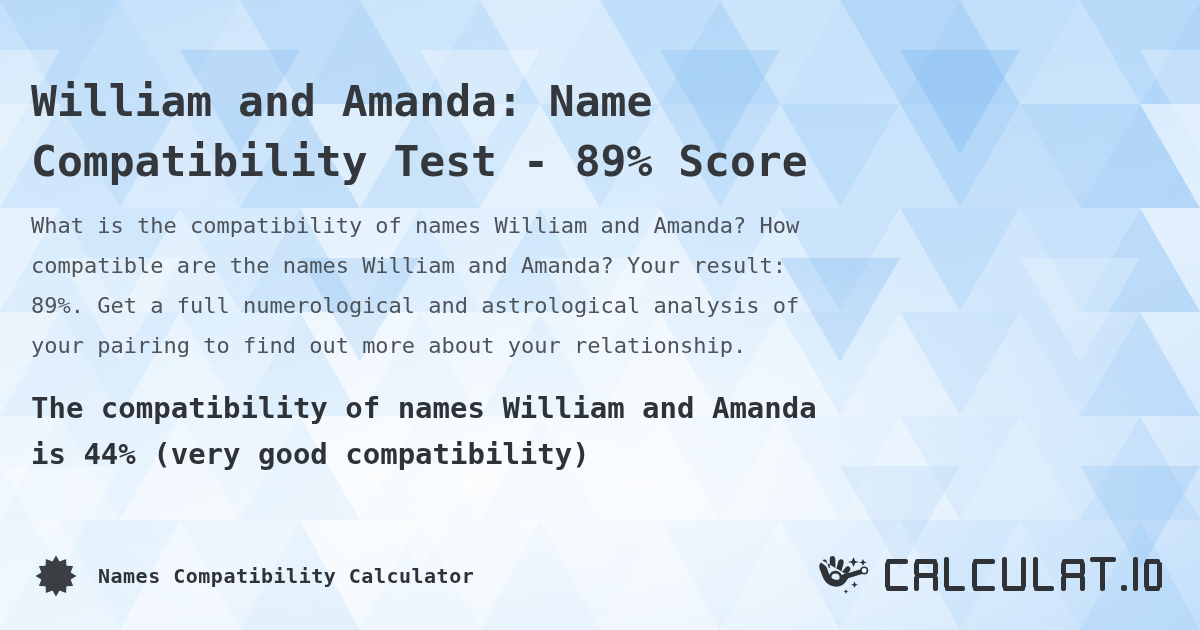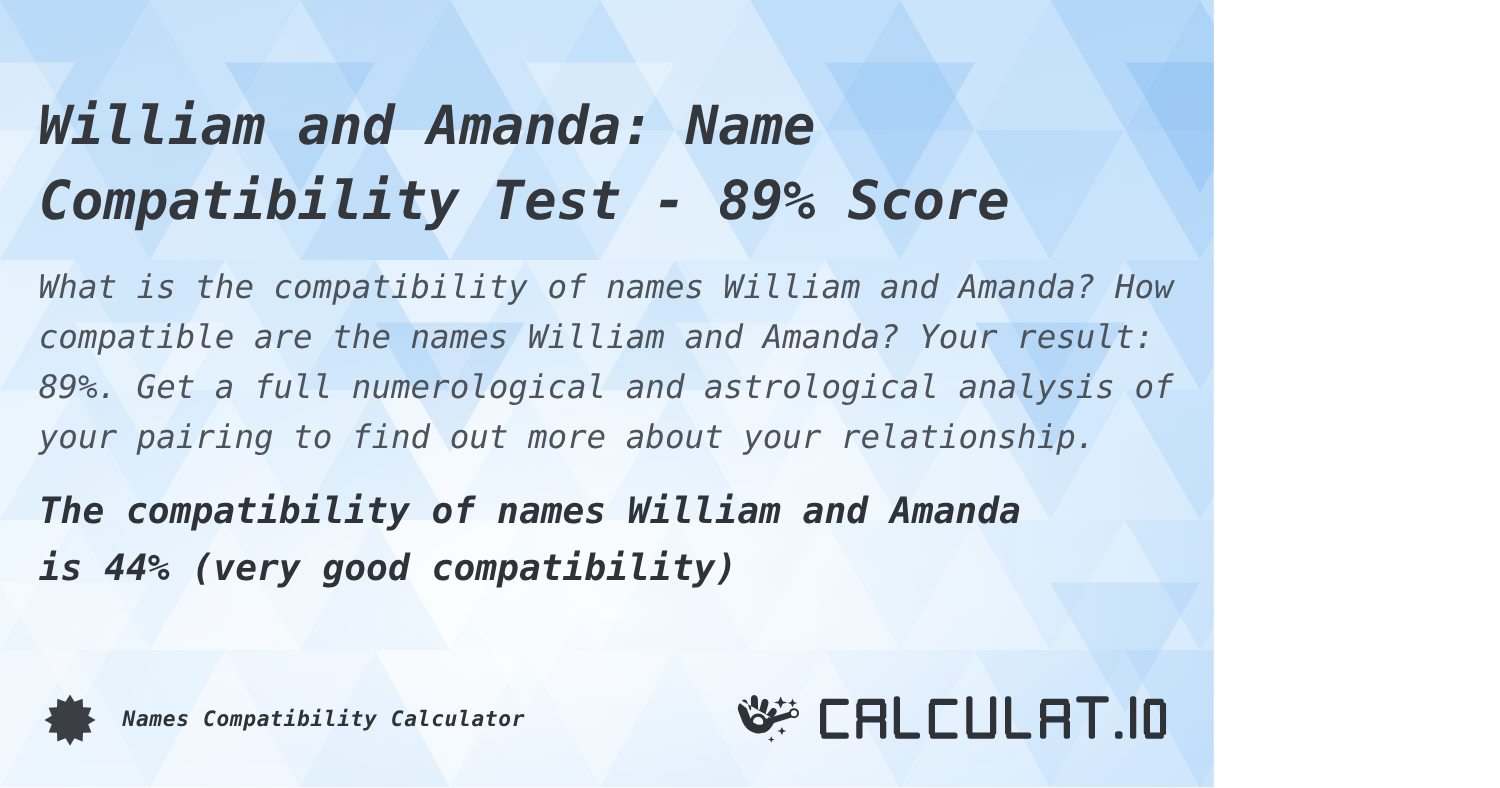--- a/index.html
+++ b/index.html
@@ -8,25 +8,24 @@
   }
   body {
     width: 1200px;
     height: 630px;
     overflow: hidden;
     font-family: "DejaVu Sans Mono", monospace;
   }
 
   #card {
     position: relative;
-    width: 971px;
+    width: 1200px;
     height: 630px;
     overflow: hidden;
     background: linear-gradient(160deg, #bcdcfa 0%, #cfe6fb 18%, #dceefd 40%, #eff7fe 62%, #e2f0fd 80%, #cbe4fb 100%);
-    font-style: italic;
   }
 
   
   #poly {
     position: absolute;
     inset: 0;
     width: 1200px;
     height: 630px;
   }
   #poly polygon { stroke: none; }
@@ -61,21 +60,21 @@
     white-space: pre-wrap;
   }
 
   #description {
     position: absolute;
     left: 31px;
     top: 184px;
     width: 1140px;
     font-family: "DejaVu Sans Mono", monospace;
     font-weight: normal;
-    font-size: 26px;
+    font-size: 22px;
     line-height: 40px;
     color: #4e535a;
     white-space: pre-wrap;
   }
 
   #result {
     position: absolute;
     left: 31px;
     top: 356px;
     width: 1140px;
@@ -103,21 +102,21 @@
 
   #brand {
     display: flex;
     align-items: center;
     gap: 20px;
   }
   #star-icon { display: block; }
   #brand-label {
     font-family: "DejaVu Sans Mono", monospace;
     font-weight: bold;
-    font-size: 17px;
+    font-size: 20px;
     letter-spacing: 0.5px;
     color: #2f3338;
     white-space: nowrap;
   }
 
   #logo {
     display: flex;
     align-items: center;
     gap: 6px;
     margin-right: 4px;

